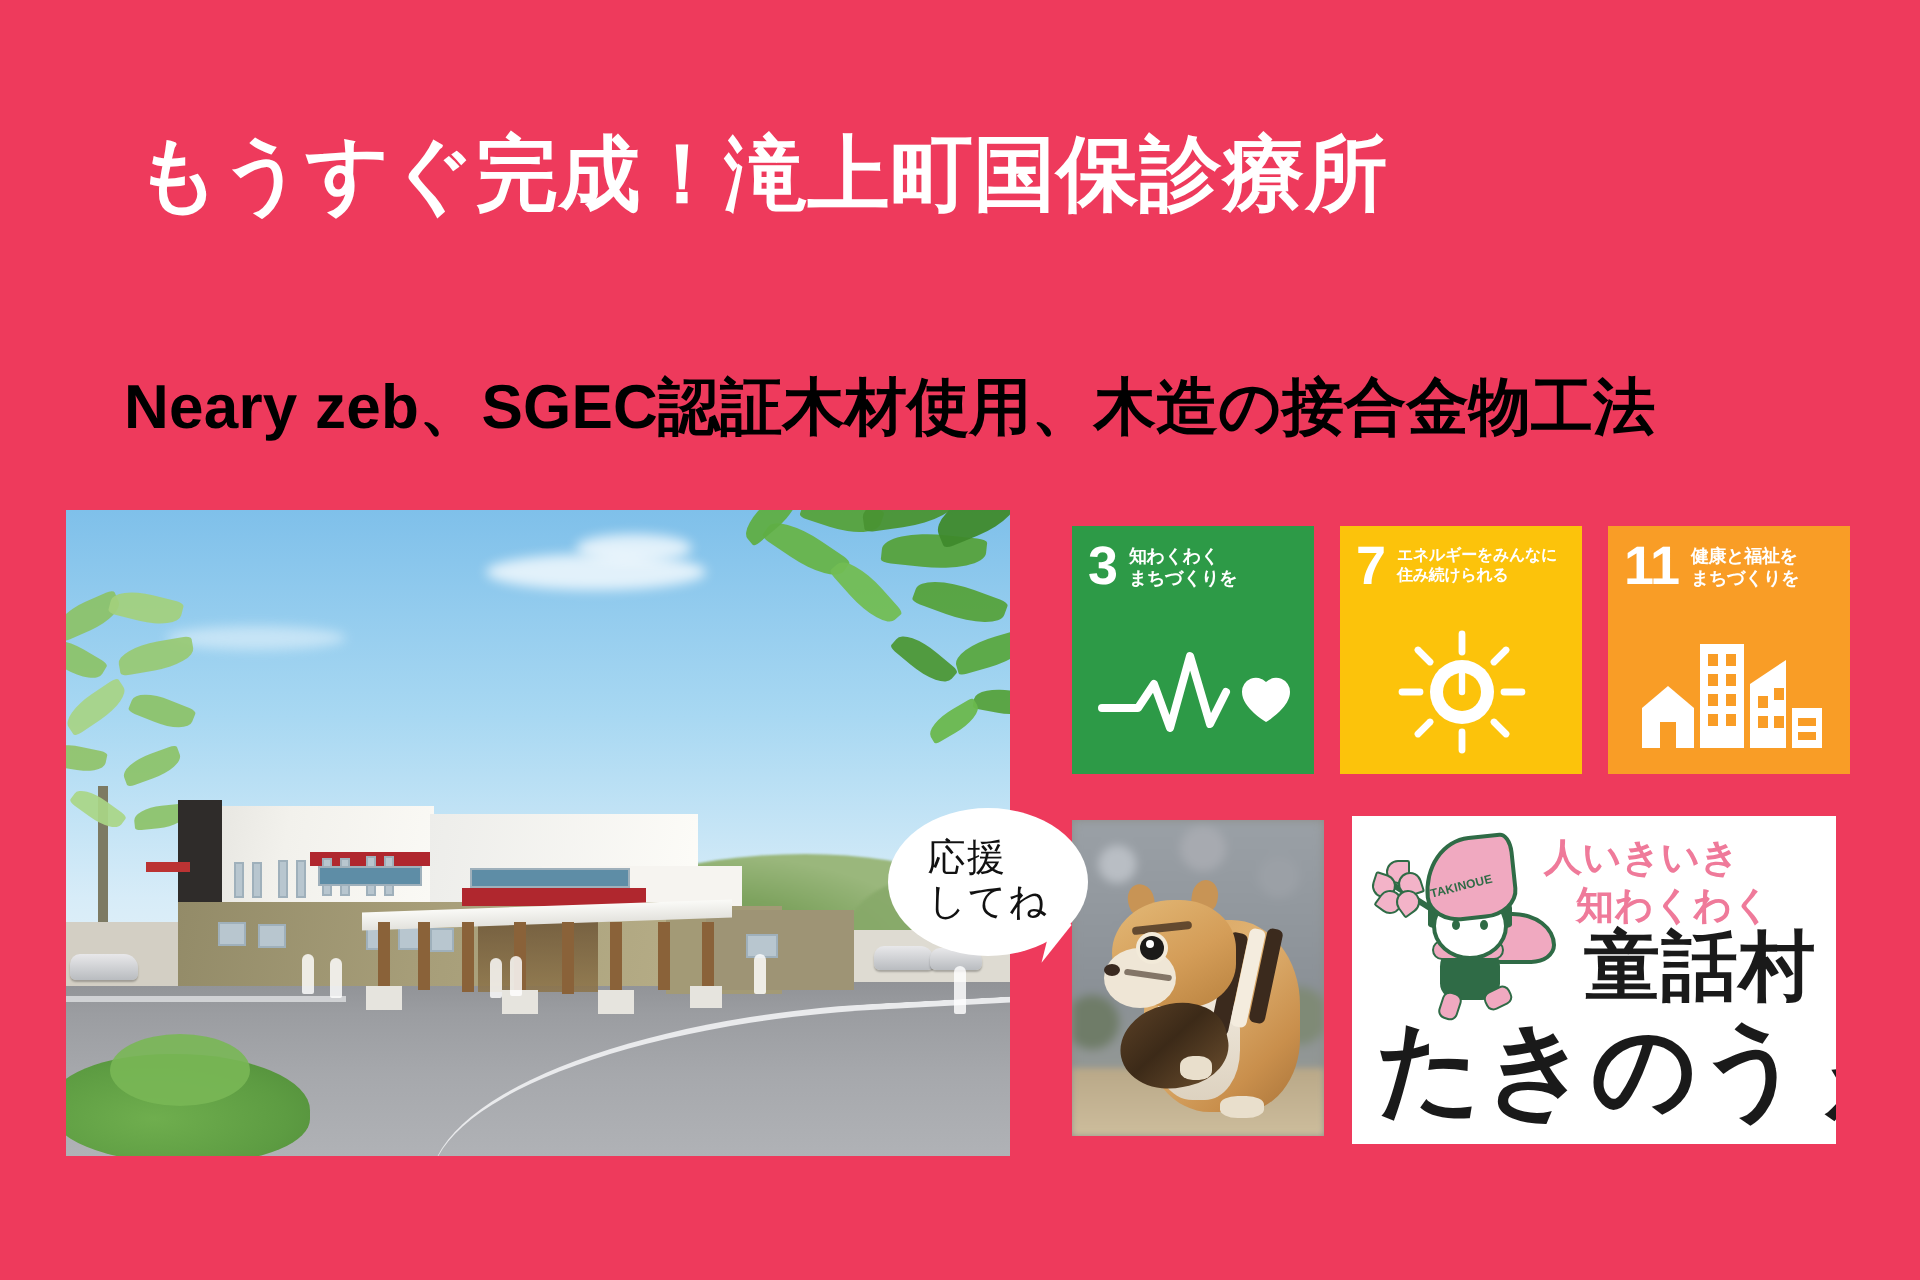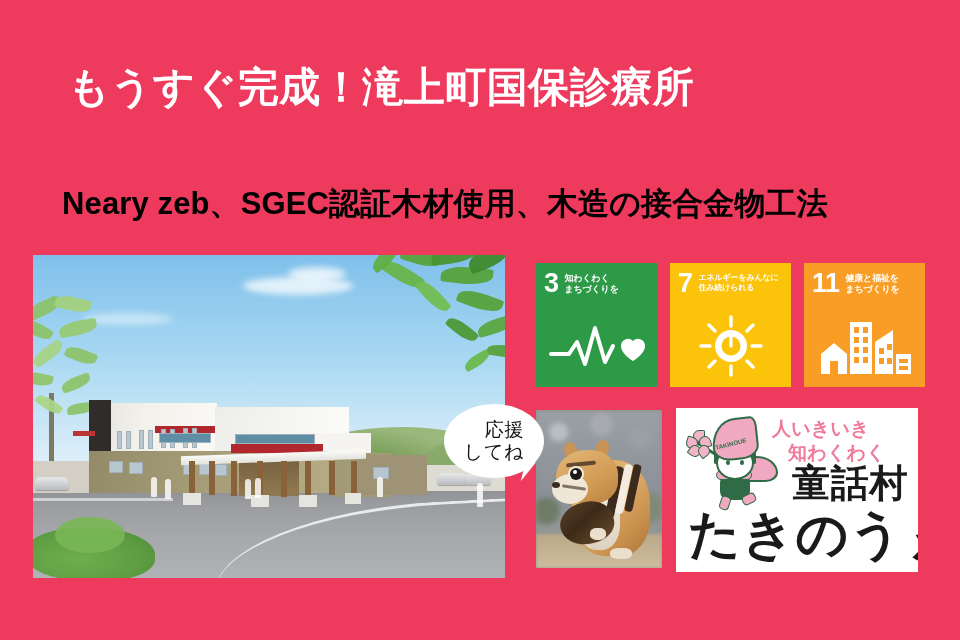--- a/index.html
+++ b/index.html
@@ -226,21 +226,21 @@
     position: absolute;
     left: 444px; top: 404px;
     width: 100px; height: 74px;
     background: #ffffff;
     border-radius: 50%;
     z-index: 6;
     display: flex; align-items: center; justify-content: center;
   }
   #bubble-text {
     font-size: 19px; font-weight: 500; color: #111;
-    line-height: 1.18; text-align: right; letter-spacing: .04em;
+    line-height: 1.18; text-align: left; letter-spacing: .04em;
   }
   #bubble-tail {
     position: absolute;
     left: 524px; top: 455px;
     width: 0; height: 0;
     border-left: 10px solid #ffffff;
     border-top: 6px solid transparent;
     border-bottom: 22px solid transparent;
     transform: rotate(14deg);
     z-index: 6;

